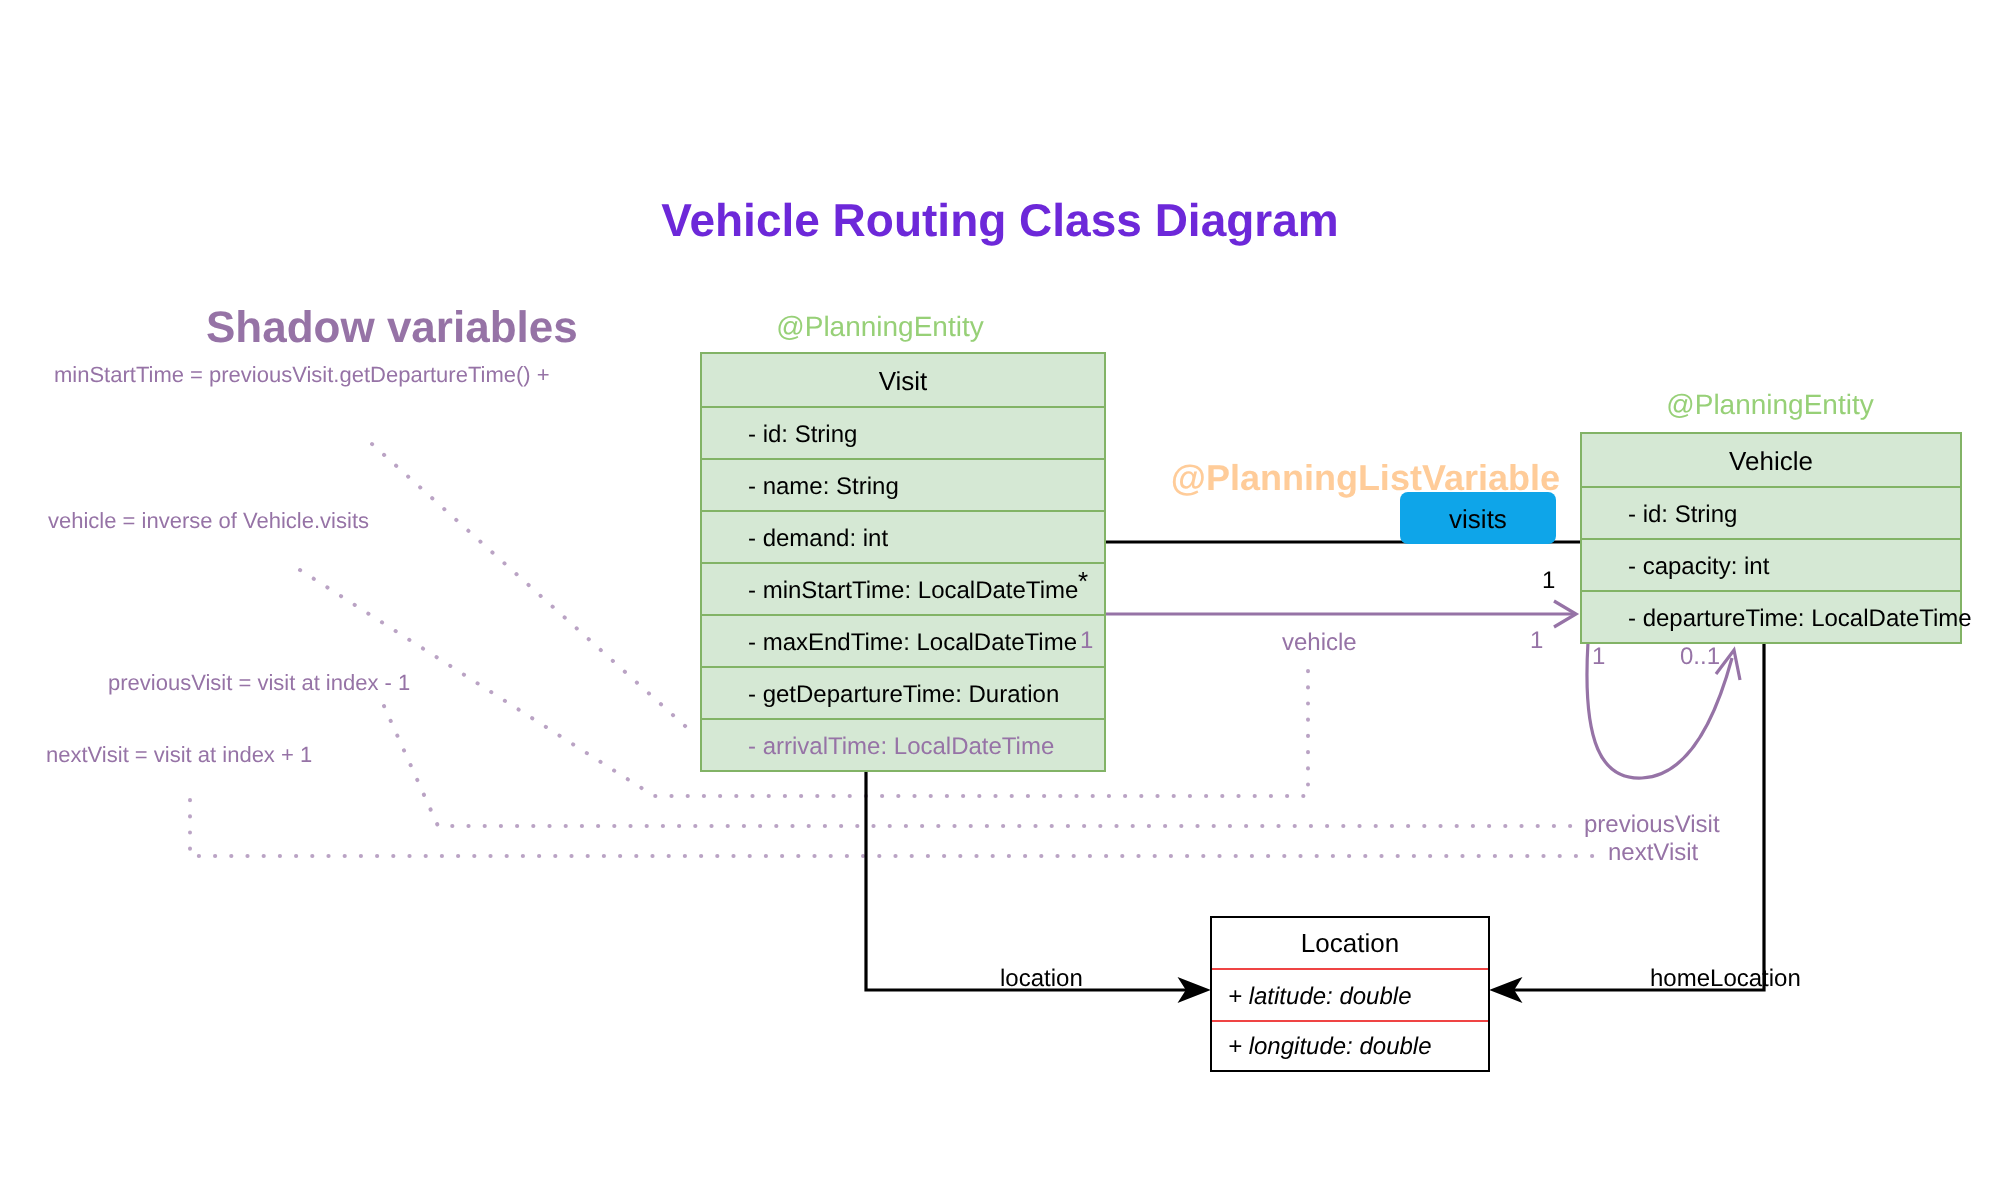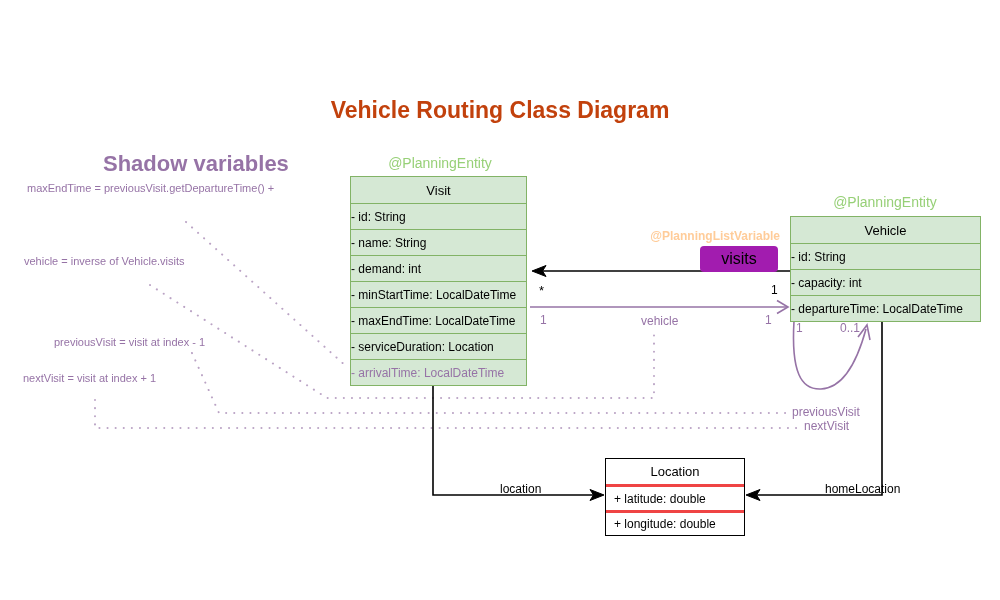--- a/index.html
+++ b/index.html
@@ -3,70 +3,70 @@
 <meta charset="utf-8">
 <style>
   html,body{margin:0;padding:0;background:#fff;}
   .canvas{
     position:relative;width:1000px;height:600px;background:#ffffff;
     font-family:"Liberation Sans", sans-serif;overflow:hidden;
   }
   .abs{position:absolute;}
   .title{
     top:97px;left:0;width:1000px;text-align:center;
-    font-size:23px;font-weight:bold;color:#c2410c;
+    font-size:23px;font-weight:bold;color:#6d28d9;
   }
   .shadow-heading{
     top:151px;left:103px;font-size:22px;font-weight:bold;color:#9673a6;
   }
   .note{font-size:11px;color:#9673a6;white-space:nowrap;}
   .stereo-green{
     font-size:14px;font-weight:normal;color:#97d077;text-align:center;white-space:nowrap;
   }
   .stereo-orange{
-    font-size:12px;font-weight:bold;color:#ffcc99;text-align:right;white-space:nowrap;
+    font-size:18px;font-weight:bold;color:#ffcc99;text-align:right;white-space:nowrap;
   }
   .uml{
     border:1px solid #82b366;background:#d5e8d4;box-sizing:border-box;
     font-size:12px;color:#000;
   }
   .uml .hdr{
     height:26px;display:flex;align-items:center;justify-content:center;
     font-size:13px;
   }
   .uml .row{
-    height:26px;display:flex;align-items:center;padding-left:0;
+    height:26px;display:flex;align-items:center;padding-left:23px;
     border-top:1px solid #82b366;box-sizing:border-box;white-space:nowrap;
   }
   .uml-plain{
     border:1px solid #000;background:#fff;box-sizing:border-box;font-size:12px;color:#000;
   }
   .uml-plain .hdr{height:25px;display:flex;align-items:center;justify-content:center;font-size:13px;}
   .uml-plain .row{
     height:26px;display:flex;align-items:center;padding-left:8px;
-    border-top:3px solid #ef4444;box-sizing:border-box;white-space:nowrap;
+    border-top:1px solid #ef4444;box-sizing:border-box;white-space:nowrap;font-style:italic;
   }
   .purple-attr{color:#9673a6;}
   .lbl{font-size:12px;color:#000;white-space:nowrap;}
   .lbl-purple{font-size:12px;color:#9673a6;white-space:nowrap;}
   .badge{
-    background:#a21caf;border-radius:4px;display:flex;align-items:center;
-    justify-content:center;font-size:16px;color:#000;
+    background:#0ea5e9;border-radius:4px;display:flex;align-items:center;
+    justify-content:center;font-size:13px;color:#000;
   }
   svg.overlay{position:absolute;top:0;left:0;pointer-events:none;}
 </style>
 </head>
 <body>
 
 <div class="canvas">
 
   <div class="abs title">Vehicle Routing Class Diagram</div>
 
   <div class="abs shadow-heading">Shadow variables</div>
-  <div class="abs note" style="top:182px;left:27px;">maxEndTime = previousVisit.getDepartureTime() +</div>
+  <div class="abs note" style="top:182px;left:27px;">minStartTime = previousVisit.getDepartureTime() +</div>
   <div class="abs note" style="top:255px;left:24px;">vehicle = inverse of Vehicle.visits</div>
   <div class="abs note" style="top:336px;left:24px;padding-left:30px;">previousVisit = visit at index - 1</div>
   <div class="abs note" style="top:372px;left:23px;">nextVisit = visit at index + 1</div>
 
   <svg class="overlay" width="1000" height="600" viewBox="0 0 1000 600">
 
     <g stroke="#9673a6" stroke-width="2" fill="none" stroke-linecap="round" stroke-dasharray="0.1 8" opacity="0.65">
       <path d="M 186 222 L 347 367"></path>
       <path d="M 150 285 L 327 398 L 654 398 L 654 333"></path>
       <path d="M 192 353 L 219 413 L 788 413"></path>
@@ -83,28 +83,28 @@
     <polyline points="858,337 867,325 870,340" stroke="#9673a6" stroke-width="1.6" fill="none"></polyline>
 
     <path d="M 433 385 L 433 495 L 596 495" stroke="#000" stroke-width="1.6" fill="none"></path>
     <polygon points="604,495 590,489.5 593.5,495 590,500.5" fill="#000" stroke="#000"></polygon>
 
     <path d="M 882 321 L 882 495 L 754 495" stroke="#000" stroke-width="1.6" fill="none"></path>
     <polygon points="746,495 760,489.5 756.5,495 760,500.5" fill="#000" stroke="#000"></polygon>
   </svg>
 
   <div class="abs stereo-green" style="top:155px;left:350px;width:180px;">@PlanningEntity</div>
-  <div class="abs uml" style="top:176px;left:350px;width:177px;">
+  <div class="abs uml" style="top:176px;left:350px;width:203px;">
     <div class="hdr">Visit</div>
     <div class="row">- id: String</div>
     <div class="row">- name: String</div>
     <div class="row">- demand: int</div>
     <div class="row">- minStartTime: LocalDateTime</div>
     <div class="row">- maxEndTime: LocalDateTime</div>
-    <div class="row">- serviceDuration: Location</div>
+    <div class="row">- getDepartureTime: Duration</div>
     <div class="row purple-attr">- arrivalTime: LocalDateTime</div>
   </div>
 
   <div class="abs stereo-green" style="top:194px;left:790px;width:190px;">@PlanningEntity</div>
   <div class="abs uml" style="top:216px;left:790px;width:191px;">
     <div class="hdr">Vehicle</div>
     <div class="row">- id: String</div>
     <div class="row">- capacity: int</div>
     <div class="row">- departureTime: LocalDateTime</div>
   </div>

